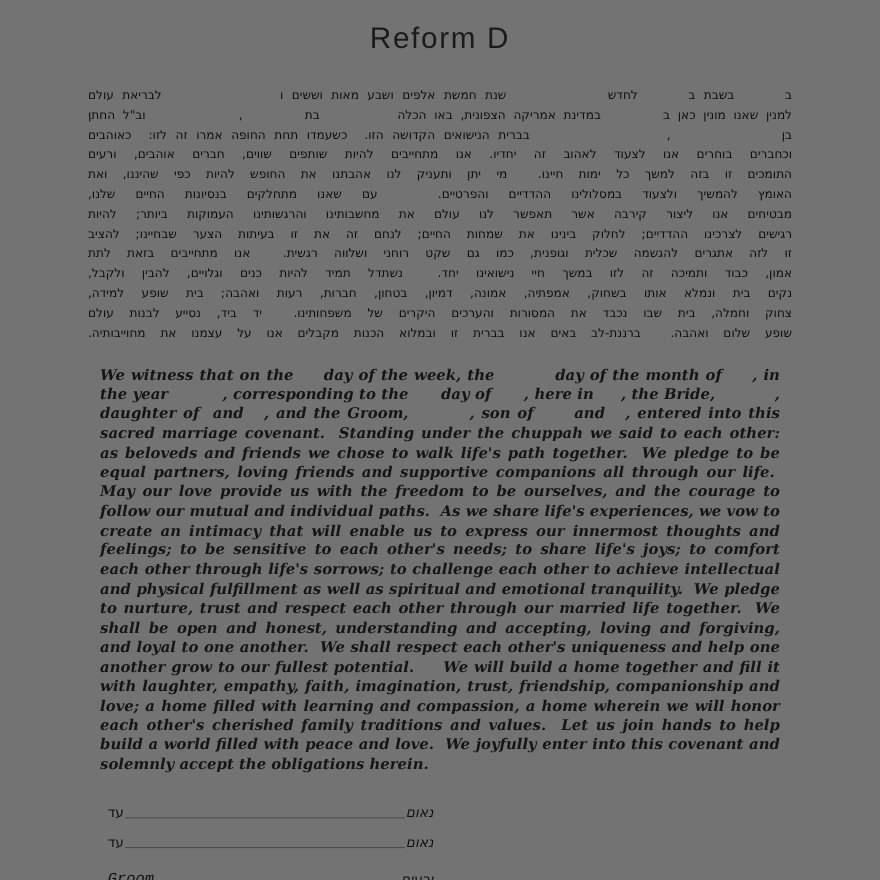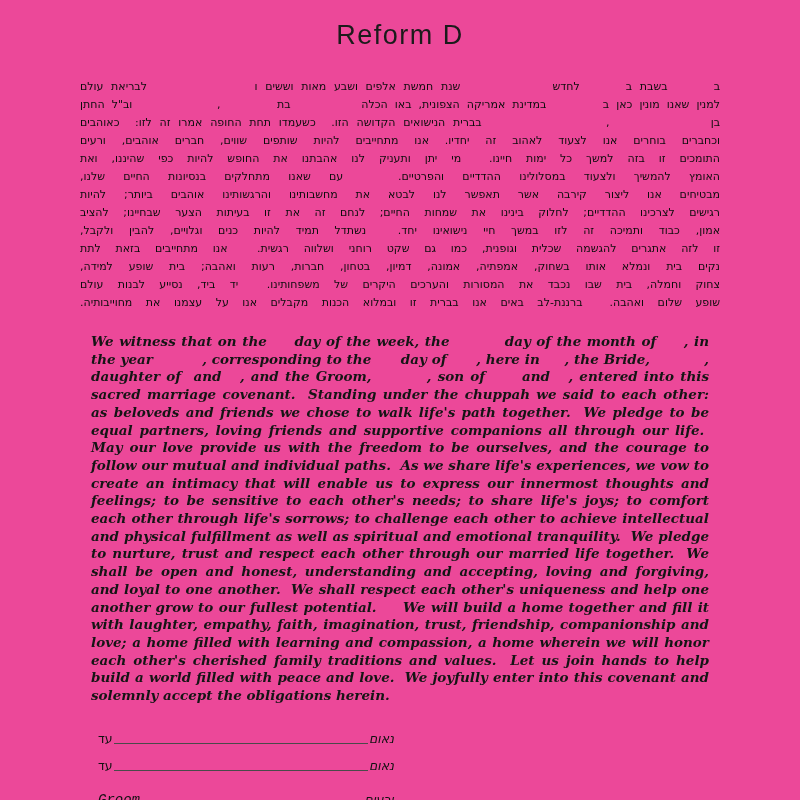--- a/index.html
+++ b/index.html
@@ -1,20 +1,20 @@
 <!DOCTYPE html>
 <html><head>
 <meta charset="utf-8">
 <style>
   html, body { margin: 0; padding: 0; background: #ffffff; }
   .page {
     position: relative;
     width: 800px;
     height: 800px;
-    background: #ec4899;
+    background: #737373;
     color: #111;
     overflow: hidden;
   }
   .doc-title {
     margin-top: 20px;
     text-align: center;
     font-family: "Liberation Sans", sans-serif;
     font-weight: 400;
     font-size: 27px;
     letter-spacing: 1.5px;
@@ -92,24 +92,24 @@
 
   <div class="doc-title">Reform D</div>
 
   <div class="hebrew-block" dir="rtl">
     <div class="hebrew-line">ב&nbsp;&nbsp;&nbsp;&nbsp;&nbsp; בשבת ב&nbsp;&nbsp;&nbsp;&nbsp;&nbsp; לחדש&nbsp;&nbsp;&nbsp;&nbsp;&nbsp;&nbsp;&nbsp;&nbsp;&nbsp;&nbsp;&nbsp; שנת חמשת אלפים ושבע מאות וששים ו&nbsp;&nbsp;&nbsp;&nbsp;&nbsp;&nbsp;&nbsp;&nbsp;&nbsp;&nbsp;&nbsp;&nbsp;&nbsp; לבריאת עולם</div>
     <div class="hebrew-line">למנין שאנו מונין כאן ב&nbsp;&nbsp;&nbsp;&nbsp;&nbsp;&nbsp;&nbsp; במדינת אמריקה הצפונית, באו הכלה&nbsp;&nbsp;&nbsp;&nbsp;&nbsp;&nbsp;&nbsp;&nbsp;&nbsp; בת&nbsp;&nbsp;&nbsp;&nbsp;&nbsp;&nbsp;&nbsp; ,&nbsp;&nbsp;&nbsp;&nbsp;&nbsp;&nbsp;&nbsp;&nbsp;&nbsp;&nbsp;&nbsp; וב"ל החתן</div>
     <div class="hebrew-line">בן&nbsp;&nbsp;&nbsp;&nbsp;&nbsp;&nbsp;&nbsp;&nbsp;&nbsp;&nbsp;&nbsp;&nbsp; ,&nbsp;&nbsp;&nbsp;&nbsp;&nbsp;&nbsp;&nbsp;&nbsp;&nbsp;&nbsp;&nbsp;&nbsp;&nbsp;&nbsp;&nbsp; בברית הנישואים הקדושה הזו.&nbsp; כשעמדו תחת החופה אמרו זה לזו:&nbsp; כאוהבים</div>
     <div class="hebrew-line">וכחברים בוחרים אנו לצעוד לאהוב זה יחדיו. אנו מתחייבים להיות שותפים שווים, חברים אוהבים, ורעים</div>
     <div class="hebrew-line">התומכים זו בזה למשך כל ימות חיינו.&nbsp; מי יתן ותעניק לנו אהבתנו את החופש להיות כפי שהיננו, ואת</div>
     <div class="hebrew-line">האומץ להמשיך ולצעוד במסלולינו ההדדיים והפרטיים.&nbsp;&nbsp; עם שאנו מתחלקים בנסיונות החיים שלנו,</div>
-    <div class="hebrew-line">מבטיחים אנו ליצור קירבה אשר תאפשר לנו לבטא את מחשבותינו והרגשותינו אוהבים ביותר; להיות</div>
+    <div class="hebrew-line">מבטיחים אנו ליצור קירבה אשר תאפשר לנו עולם את מחשבותינו והרגשותינו העמוקות ביותר; להיות</div>
     <div class="hebrew-line">רגישים לצרכינו ההדדיים; לחלוק בינינו את שמחות החיים; לנחם זה את זו בעיתות הצער שבחיינו; להציב</div>
+    <div class="hebrew-line">זו לזה אתגרים להגשמה שכלית וגופנית, כמו גם שקט רוחני ושלווה רגשית.&nbsp; אנו מתחייבים בזאת לתת</div>
     <div class="hebrew-line">אמון, כבוד ותמיכה זה לזו במשך חיי נישואינו יחד.&nbsp; נשתדל תמיד להיות כנים וגלויים, להבין ולקבל,</div>
-    <div class="hebrew-line">זו לזה אתגרים להגשמה שכלית וגופנית, כמו גם שקט רוחני ושלווה רגשית.&nbsp; אנו מתחייבים בזאת לתת</div>
     <div class="hebrew-line">נקים בית ונמלא אותו בשחוק, אמפתיה, אמונה, דמיון, בטחון, חברות, רעות ואהבה; בית שופע למידה,</div>
     <div class="hebrew-line">צחוק וחמלה, בית שבו נכבד את המסורות והערכים היקרים של משפחותינו.&nbsp; יד ביד, נסייע לבנות עולם</div>
     <div class="hebrew-line">שופע שלום ואהבה.&nbsp; ברננת-לב באים אנו בברית זו ובמלוא הכנות מקבלים אנו על עצמנו את מחוייבותיה.</div>
   </div>
 
   <div class="english-block">We witness that on the &nbsp;&nbsp;&nbsp; day of the week, the &nbsp;&nbsp;&nbsp;&nbsp;&nbsp;&nbsp;&nbsp;&nbsp; day of the month of &nbsp;&nbsp;&nbsp;&nbsp;, in the year &nbsp;&nbsp;&nbsp;&nbsp;&nbsp;&nbsp;&nbsp;&nbsp;&nbsp;, corresponding to the &nbsp;&nbsp;&nbsp;&nbsp; day of &nbsp;&nbsp;&nbsp;&nbsp;&nbsp;, here in &nbsp;&nbsp;&nbsp;&nbsp;, the Bride, &nbsp;&nbsp;&nbsp;&nbsp;&nbsp;&nbsp;&nbsp;&nbsp;&nbsp;&nbsp;, daughter of &nbsp;and &nbsp;&nbsp;, and the Groom, &nbsp;&nbsp;&nbsp;&nbsp;&nbsp;&nbsp;&nbsp;&nbsp;, son of &nbsp;&nbsp;&nbsp;&nbsp; and &nbsp;&nbsp;, entered into this sacred marriage covenant.&nbsp; Standing under the chuppah we said to each other: as beloveds and friends we chose to walk life's path together.&nbsp; We pledge to be equal partners, loving friends and supportive companions all through our life.&nbsp; May our love provide us with the freedom to be ourselves, and the courage to follow our mutual and individual paths.&nbsp; As we share life's experiences, we vow to create an intimacy that will enable us to express our innermost thoughts and feelings; to be sensitive to each other's needs; to share life's joys; to comfort each other through life's sorrows; to challenge each other to achieve intellectual and physical fulfillment as well as spiritual and emotional tranquility.&nbsp; We pledge to nurture, trust and respect each other through our married life together.&nbsp; We shall be open and honest, understanding and accepting, loving and forgiving, and loyal to one another.&nbsp; We shall respect each other's uniqueness and help one another grow to our fullest potential.&nbsp;&nbsp;&nbsp;&nbsp; We will build a home together and fill it with laughter, empathy, faith, imagination, trust, friendship, companionship and love; a home filled with learning and compassion, a home wherein we will honor each other's cherished family traditions and values.&nbsp; Let us join hands to help build a world filled with peace and love.&nbsp; We joyfully enter into this covenant and solemnly accept the obligations herein.</div>
 
   <div class="signature-block">
 
     <div class="sig-row">

